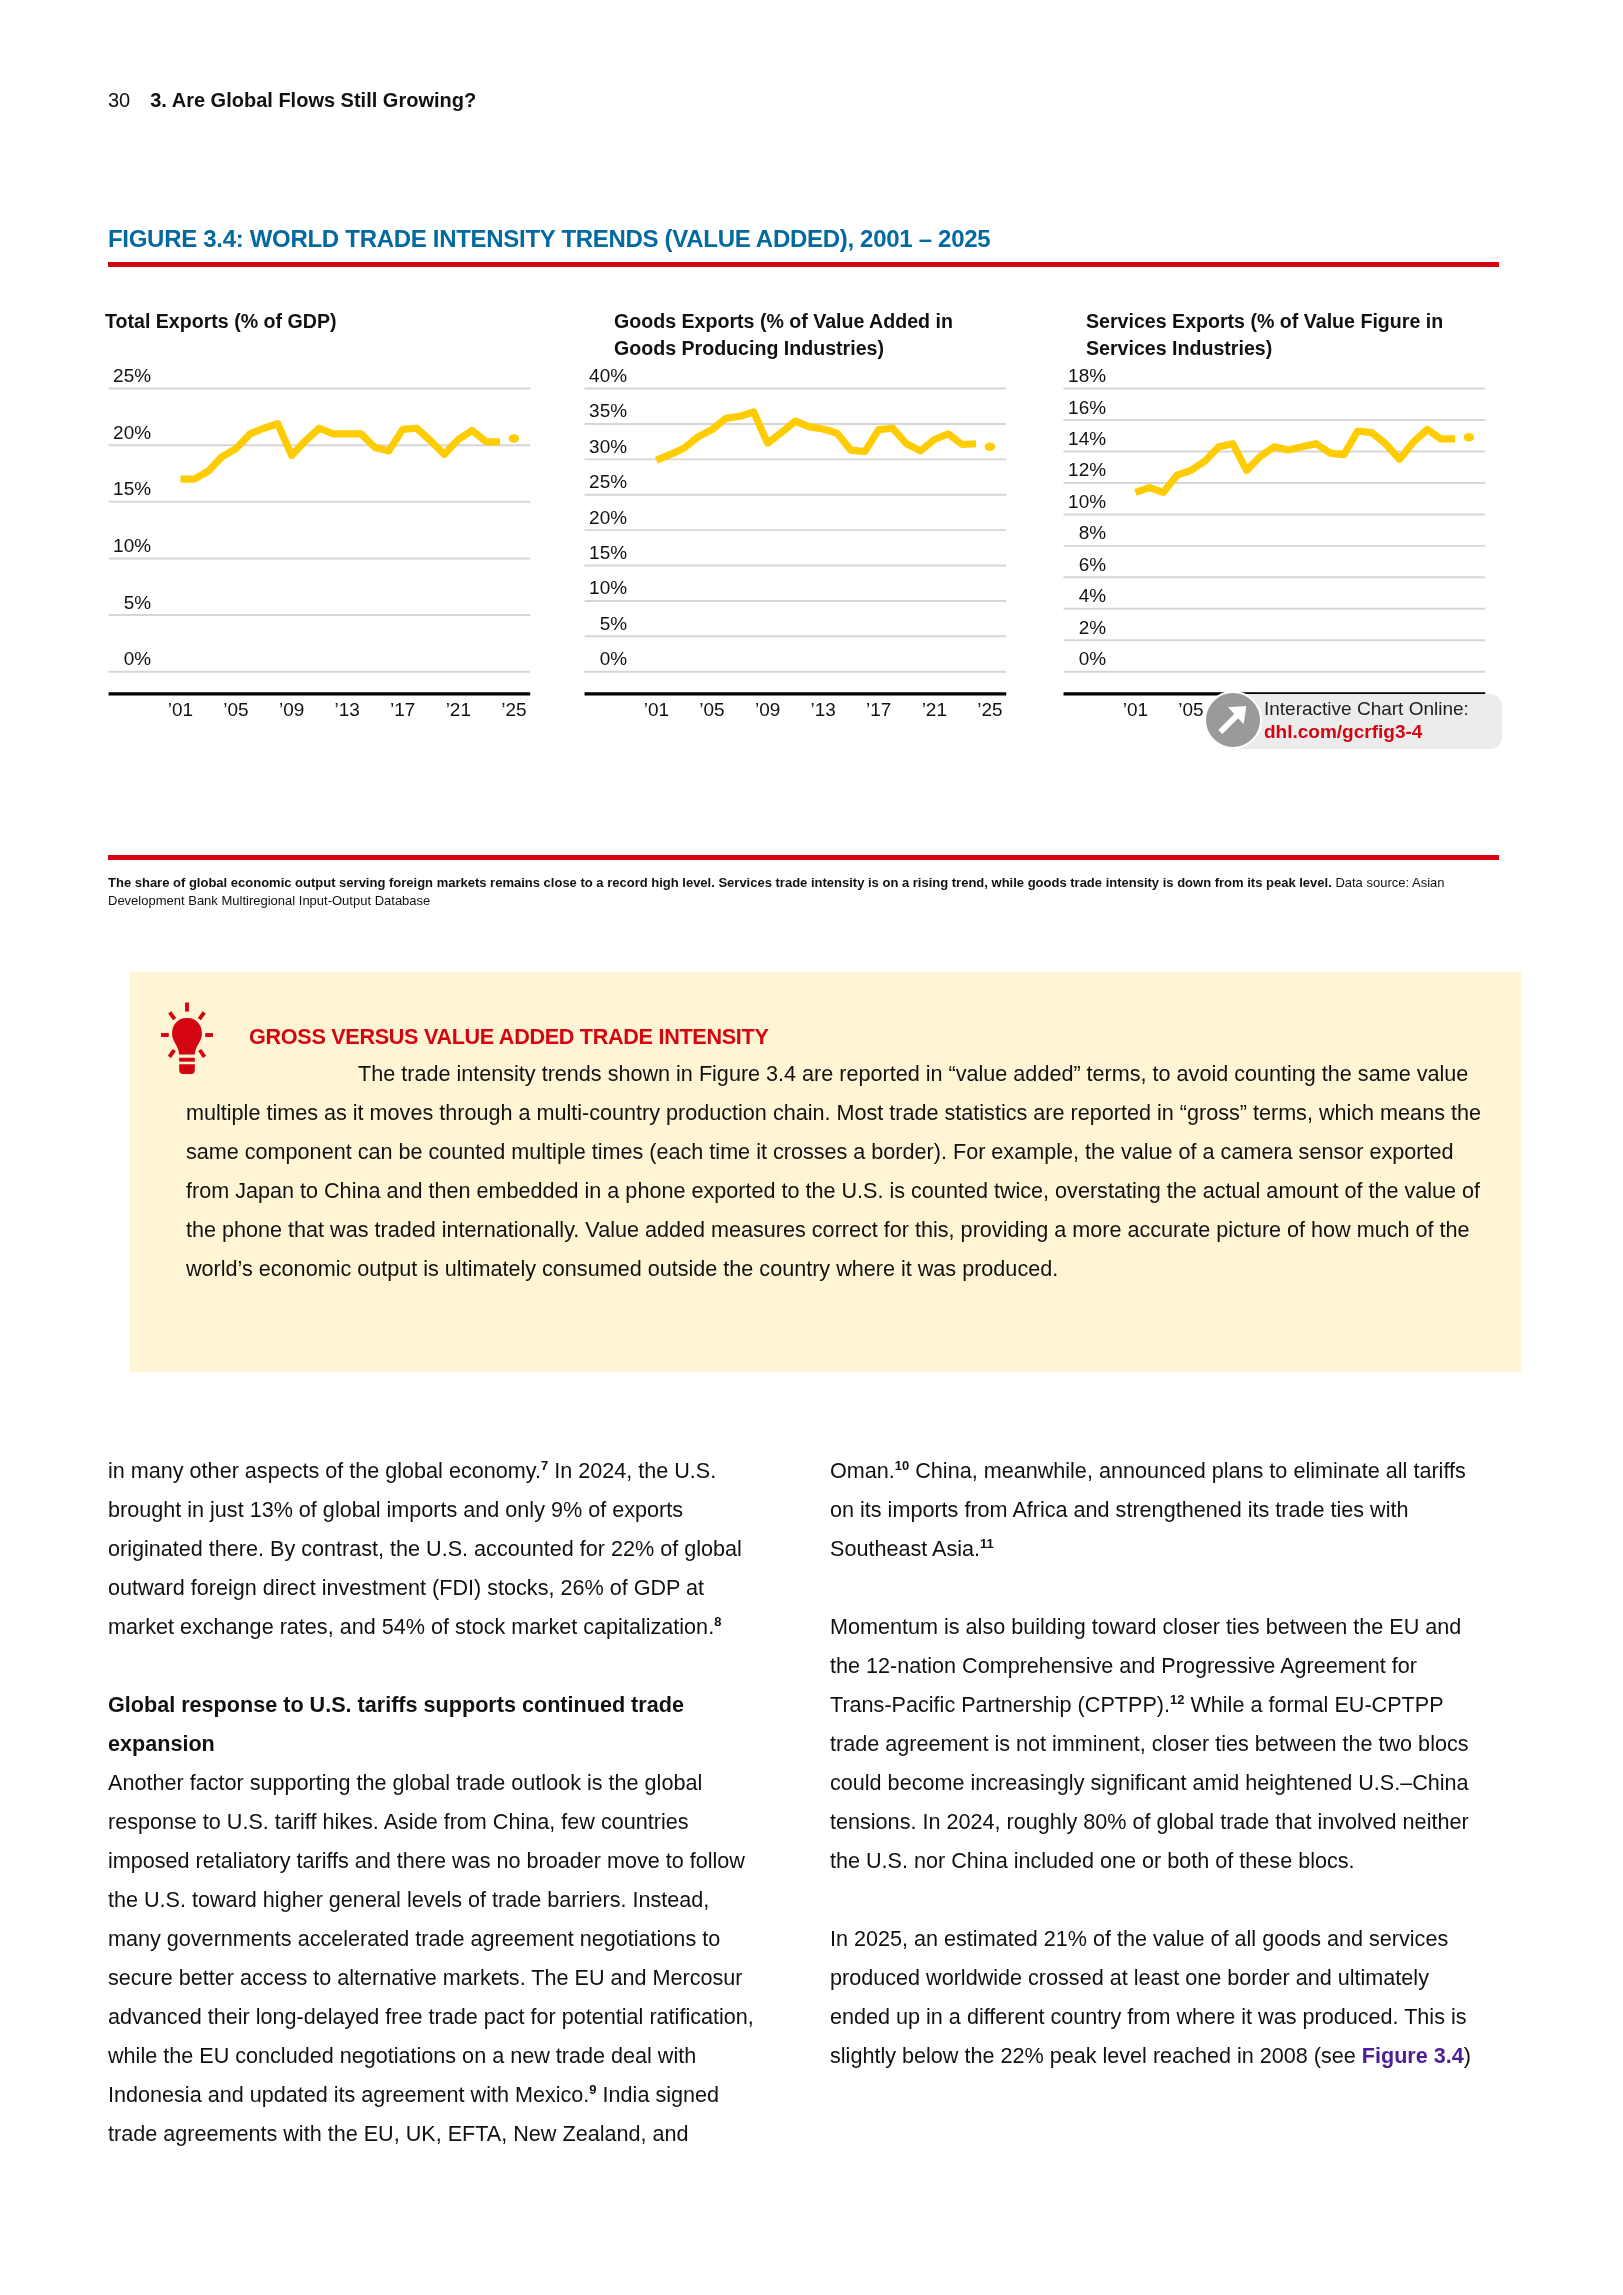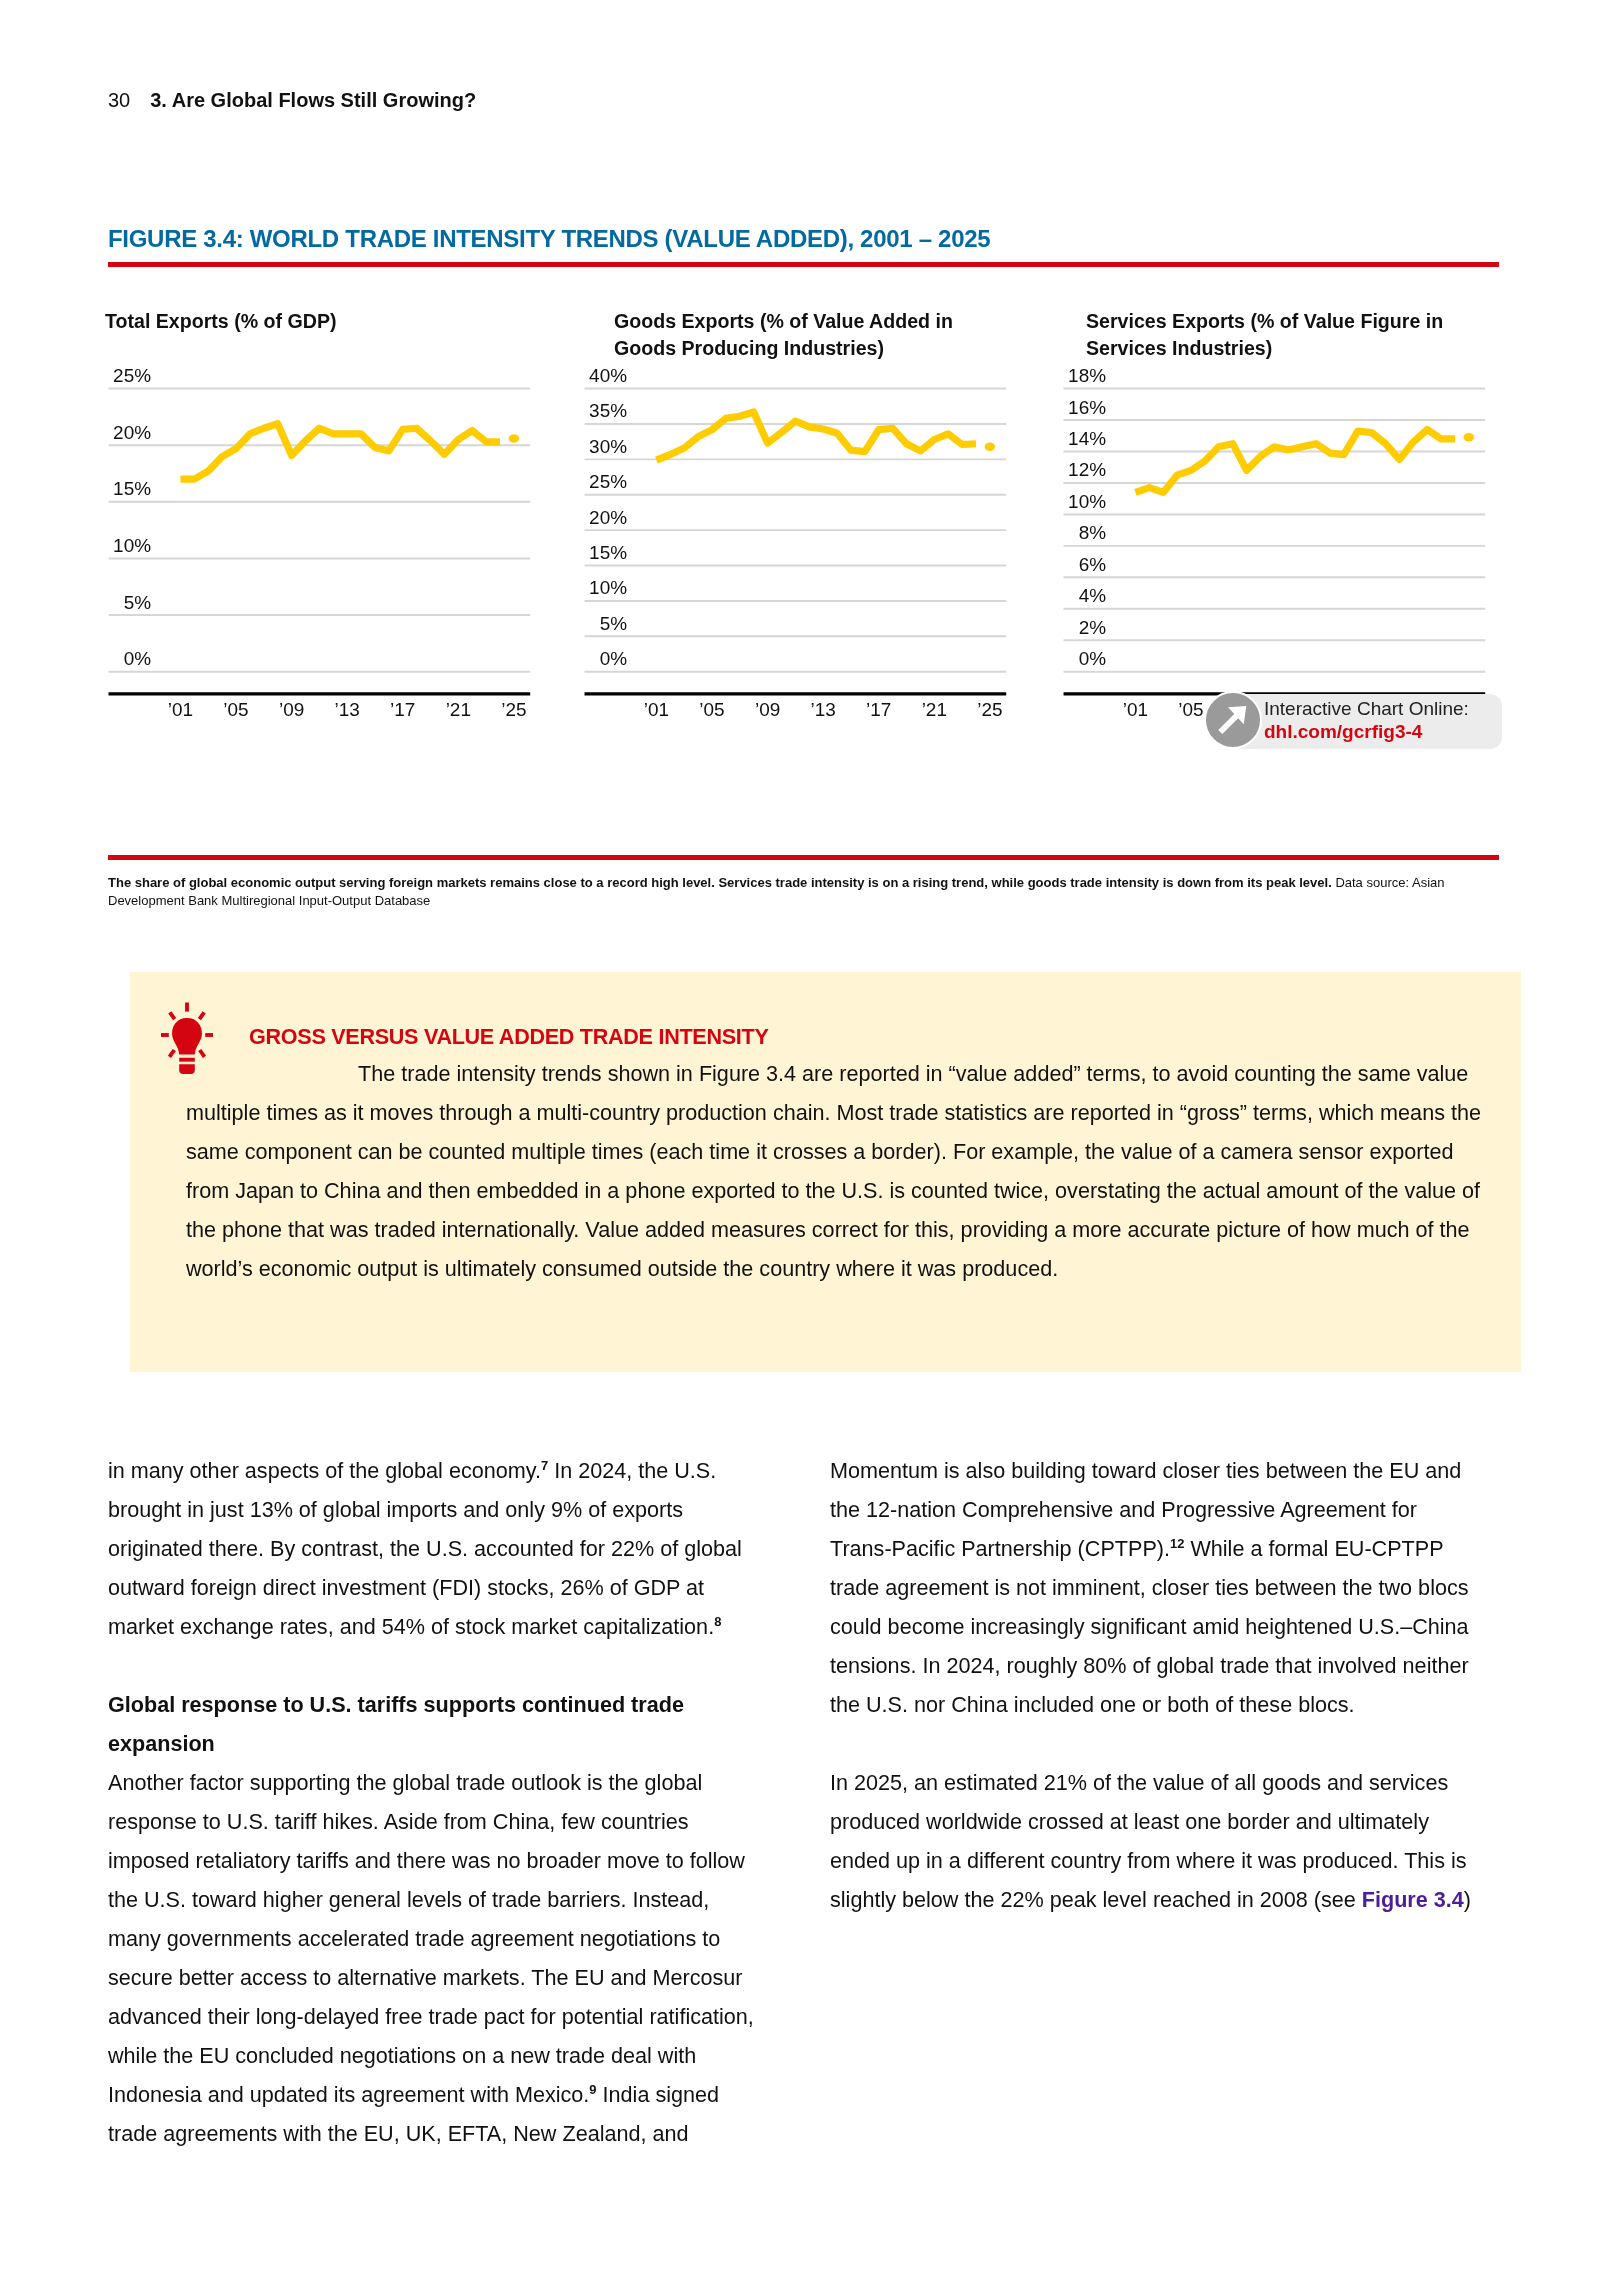--- a/index.html
+++ b/index.html
@@ -248,16 +248,17 @@
   <div class="btext">The trade intensity trends shown in Figure 3.4 are reported in “value added” terms, to avoid counting the same value multiple times as it moves through a multi-country production chain. Most trade statistics are reported in “gross” terms, which means the same component can be counted multiple times (each time it crosses a border). For example, the value of a camera sensor exported from Japan to China and then embedded in a phone exported to the U.S. is counted twice, overstating the actual amount of the value of the phone that was traded internationally. Value added measures correct for this, providing a more accurate picture of how much of the world’s economic output is ultimately consumed outside the country where it was produced.</div>
 </div>
 
 <div class="col" style="left:108px;">
   <p><span>in many other aspects of the global economy.</span><sup>7</sup><span> In 2024, the U.S. brought in just 13% of global imports and only 9% of exports originated there. By contrast, the U.S. accounted for 22% of global outward foreign direct investment (FDI) stocks, 26% of GDP at market exchange rates, and 54% of stock market capitalization.</span><sup>8</sup></p>
   <h3>Global response to U.S. tariffs supports continued trade expansion</h3>
   <p><span>Another factor supporting the global trade outlook is the global response to U.S. tariff hikes. Aside from China, few countries imposed retaliatory tariffs and there was no broader move to follow the U.S. toward higher general levels of trade barriers. Instead, many governments accelerated trade agreement negotiations to secure better access to alternative markets. The EU and Mercosur advanced their long-delayed free trade pact for potential ratification, while the EU concluded negotiations on a new trade deal with Indonesia and updated its agreement with Mexico.</span><sup>9</sup><span> India signed trade agreements with the EU, UK, EFTA, New Zealand, and</span></p>
 </div>
 
 <div class="col" style="left:830px;">
+  <p><span>Oman.</span><sup>10</sup><span> China, meanwhile, announced plans to eliminate all tariffs on its imports from Africa and strengthened its trade ties with Southeast Asia.</span><sup>11</sup></p>
   <p><span>Momentum is also building toward closer ties between the EU and the 12-nation Comprehensive and Progressive Agreement for Trans-Pacific Partnership (CPTPP).</span><sup>12</sup><span> While a formal EU-CPTPP trade agreement is not imminent, closer ties between the two blocs could become increasingly significant amid heightened U.S.–China tensions. In 2024, roughly 80% of global trade that involved neither the U.S. nor China included one or both of these blocs.</span></p>
   <p><span>In 2025, an estimated 21% of the value of all goods and services produced worldwide crossed at least one border and ultimately ended up in a different country from where it was produced. This is slightly below the 22% peak level reached in 2008 (see </span><a class="fig-link">Figure 3.4</a><span>)</span></p>
 </div>
 
 
 </body></html>

